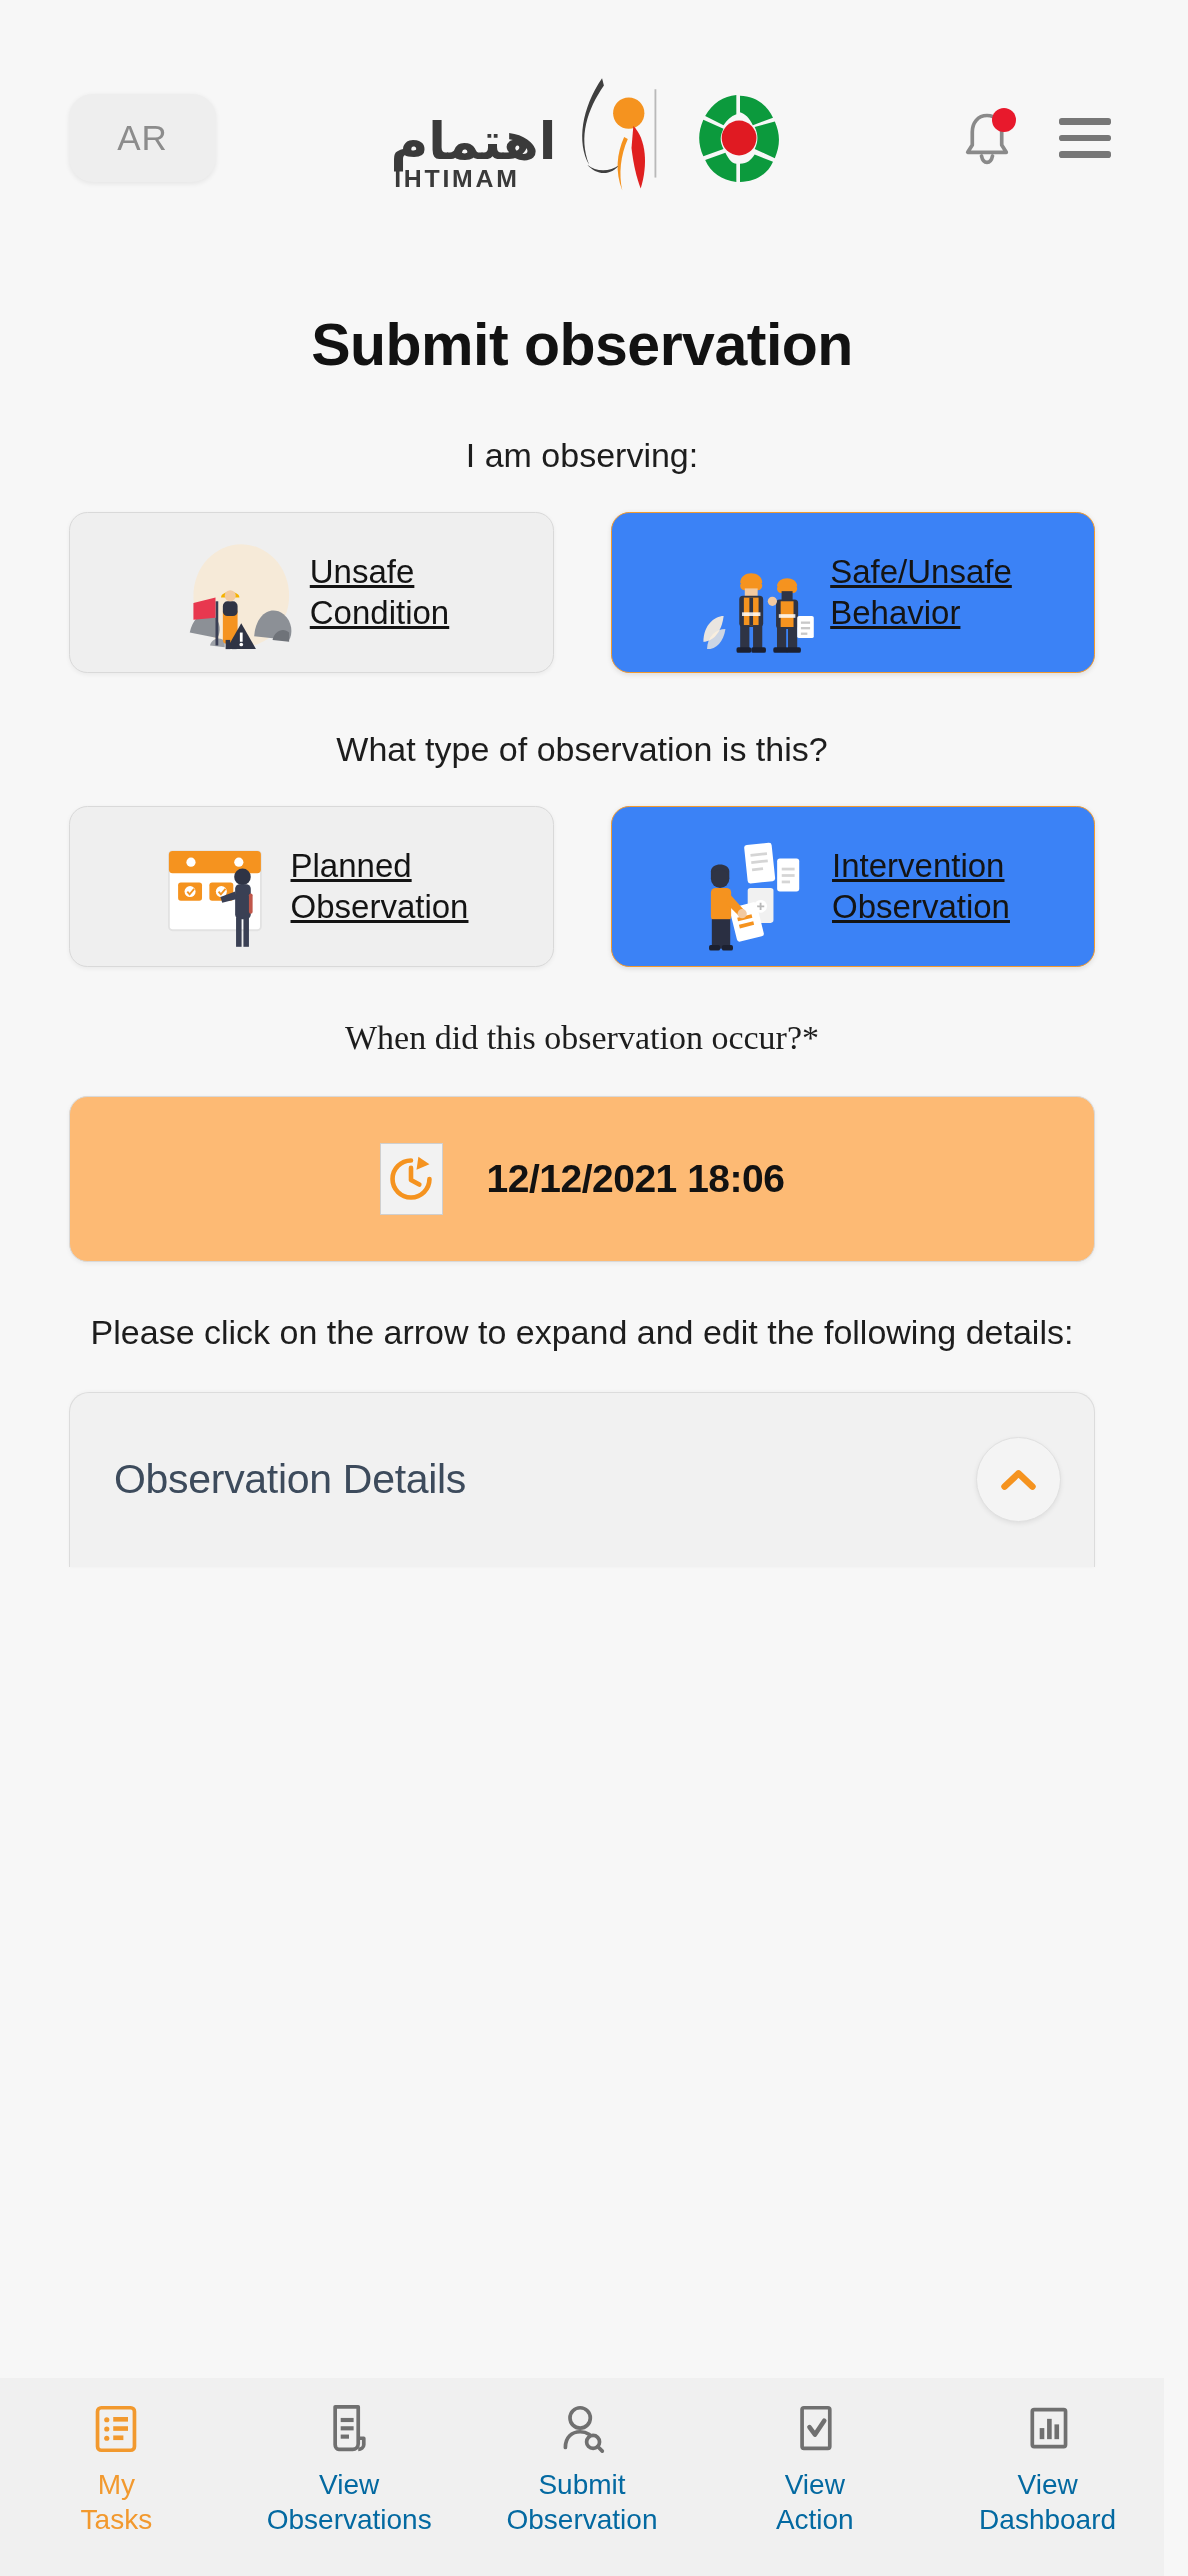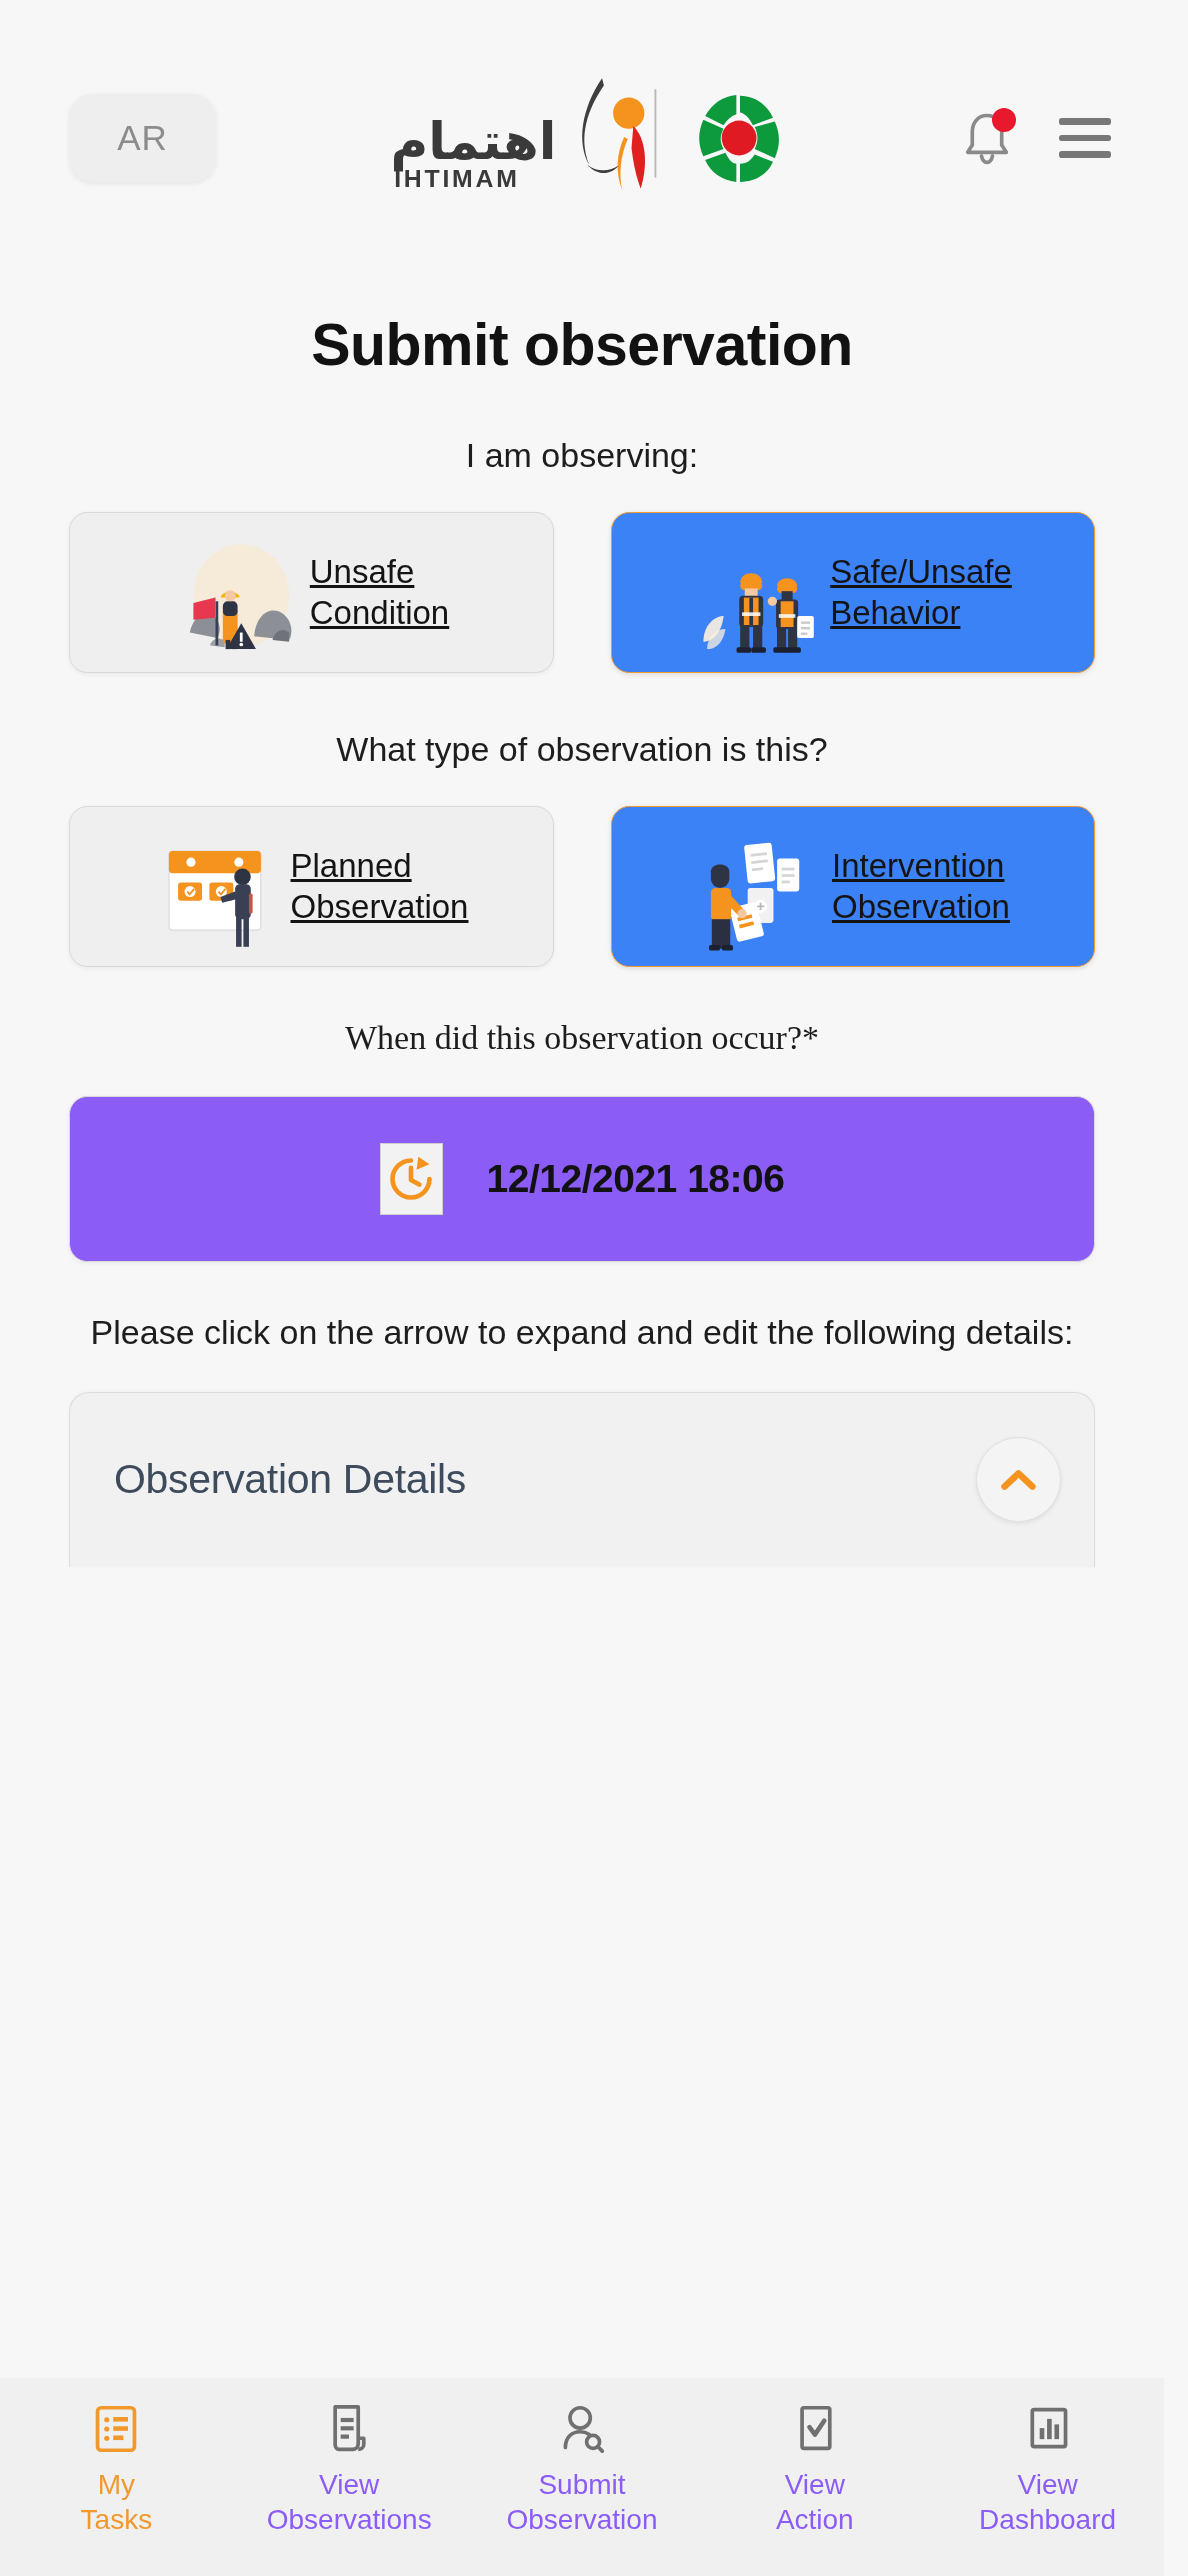--- a/index.html
+++ b/index.html
@@ -130,21 +130,21 @@
     text-align: left;
     white-space: pre-line;
     text-decoration: underline;
   }
 
   
   .date-field {
     margin-top: 39px;
     height: 166px;
     border-radius: 18.4px;
-    background: #8b5cf6;
+    background: #fdba74;
     border: 1.4px solid #d9d9d9;
     box-shadow: 0 1.8px 4.6px rgba(0,0,0,0.05);
     display: flex;
     align-items: center;
     justify-content: center;
     gap: 44px;
   }
   .clock-box {
     width: 63px; height: 72px;
     border: 1.4px solid #cfcfcf;
@@ -208,21 +208,21 @@
     display: flex;
     flex-direction: column;
     align-items: center;
     gap: 13px;
   }
   .nav-icon { height: 53px; display: flex; align-items: center; justify-content: center; }
   .nav-label {
     font-size: 28px;
     line-height: 1.24;
     text-align: center;
-    color: #8b5cf6;
+    color: #0369a1;
     white-space: pre-line;
   }
   .nav-item.active .nav-label { color: #f2992e; }
 </style>
 </head>
 <body>
 
 <div class="screen">
 
   <div class="header">

